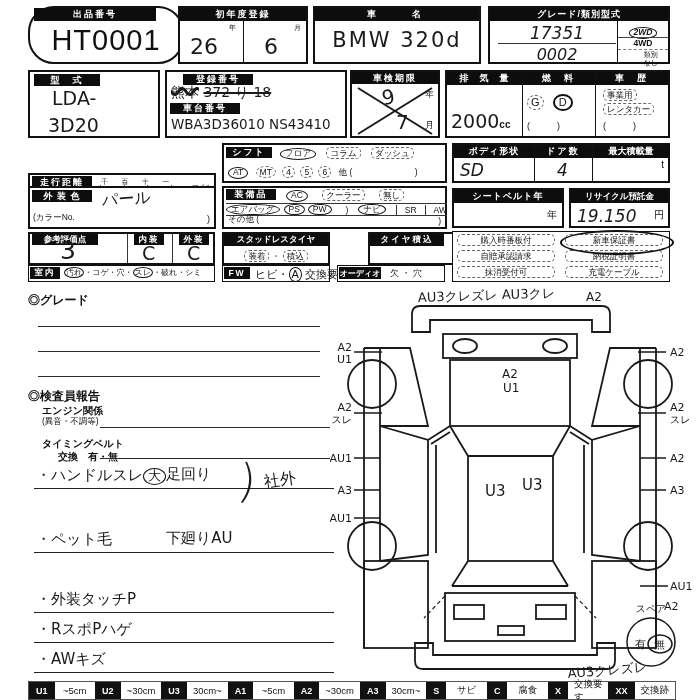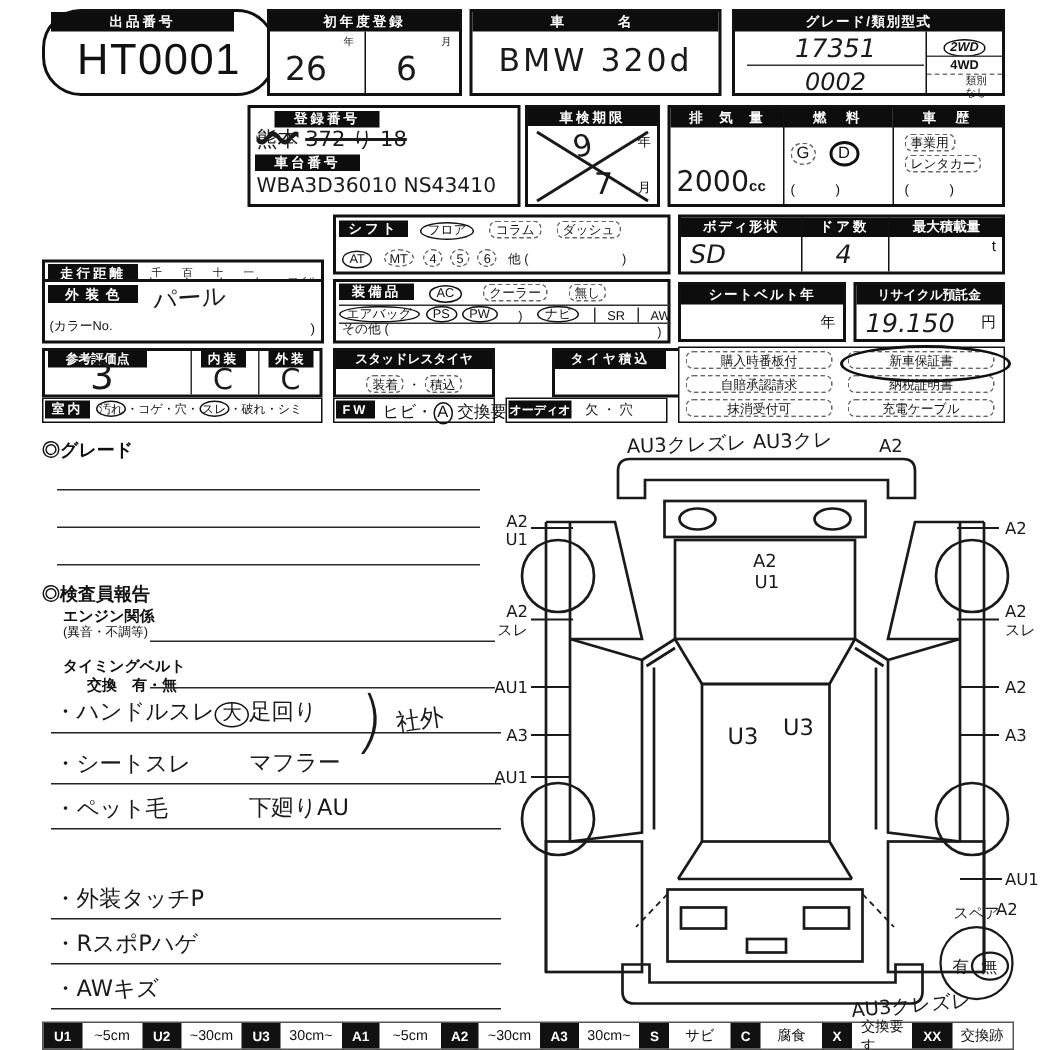--- a/index.html
+++ b/index.html
@@ -53,20 +53,25 @@
   <div class="box" style="left:488px;top:6px;width:182px;height:58px;">
     <div class="hdr" style="height:13px;letter-spacing:1px;">グレード/類別型式</div>
     <div class="abs" style="right:50px;top:13px;bottom:0;border-left:1.5px solid #111;"></div>
     <div class="abs hw" style="left:8px;top:15px;width:118px;text-align:center;font-size:17px;border-bottom:1.2px solid #333;font-style:italic;">17351</div>
     <div class="abs hw" style="left:8px;top:37px;width:118px;text-align:center;font-size:16px;font-style:italic;">0002</div>
     <div class="abs" style="right:0;top:13px;width:50px;height:15px;text-align:center;"><span class="circ" style="font-size:8.5px;font-weight:bold;font-style:italic;">2WD</span></div>
     <div class="abs" style="right:0;top:29px;width:50px;height:13px;text-align:center;font-size:8.5px;font-weight:bold;border-top:1px solid #444;border-bottom:1px dashed #777;">4WD</div>
     <div class="abs tiny" style="right:10px;top:43px;line-height:1.1;text-align:center;"><span>類別</span><br><span>なし</span></div>
   </div>
 
+  <div class="box" style="left:28px;top:70px;width:132px;height:68px;">
+    <div class="hdr abs" style="left:4px;top:2px;width:66px;height:12px;">型　式</div>
+    <div class="abs hw" style="left:22px;top:15px;font-size:19px;">LDA-</div>
+    <div class="abs hw" style="left:18px;top:42px;font-size:19px;">3D20</div>
+  </div>
 
   <div class="box" style="left:165px;top:70px;width:182px;height:68px;">
     <div class="hdr abs" style="left:16px;top:2px;width:70px;height:11px;">登録番号</div>
     <div class="abs hw" style="left:4px;top:12px;font-size:14px;white-space:nowrap;"><span class="scrib">熊本</span> <span class="strike">372  り  18</span></div>
     <div class="abs hdr" style="left:3px;top:31px;width:70px;height:11px;">車台番号</div>
     <div class="abs hw" style="left:4px;top:44px;font-size:13.5px;white-space:nowrap;">WBA3D36010 NS43410</div>
   </div>
 
   <div class="box" style="left:350px;top:70px;width:90px;height:68px;">
     <div class="hdr" style="height:12px;">車検期限</div>
@@ -252,24 +257,20 @@
   <div class="abs" style="left:42px;top:404px;font-size:10px;font-weight:bold;">エンジン関係</div>
   <div class="abs" style="left:42px;top:416px;font-size:8.5px;">(異音・不調等)</div>
   <div class="u-line" style="left:100px;top:427px;width:230px;"></div>
   <div class="abs" style="left:42px;top:437px;font-size:10px;font-weight:bold;">タイミングベルト</div>
   <div class="abs" style="left:58px;top:450px;font-size:10px;font-weight:bold;">交換　有・無</div>
   <div class="u-line" style="left:100px;top:458px;width:230px;"></div>
 
   <div class="note-row hw" style="top:460px;height:28px;">
     <span class="note-left">・<span>ハンドルスレ</span><span class="circ" style="font-size:13px;">大</span></span>
     <span class="note-right">足回り</span>
-  </div>
-  <div class="note-row hw" style="top:496px;height:26px;">
-    <span class="note-left">・<span>シートスレ</span></span>
-    <span class="note-right">マフラー</span>
   </div>
   <div class="note-row hw" style="top:528px;height:24px;">
     <span class="note-left">・<span>ペット毛</span></span>
     <span class="note-right">下廻りAU</span>
   </div>
   <div class="note-row hw" style="top:588px;height:24px;">
     <span class="note-left">・<span>外装タッチP</span></span>
   </div>
   <div class="note-row hw" style="top:618px;height:24px;">
     <span class="note-left">・<span>RスポPハゲ</span></span>

